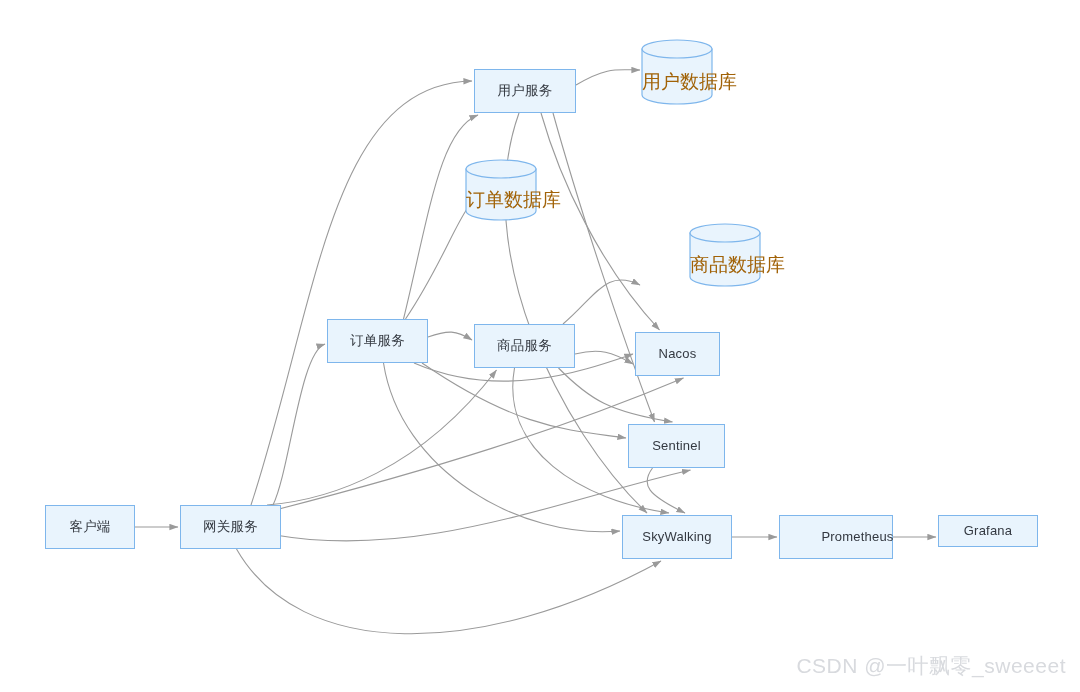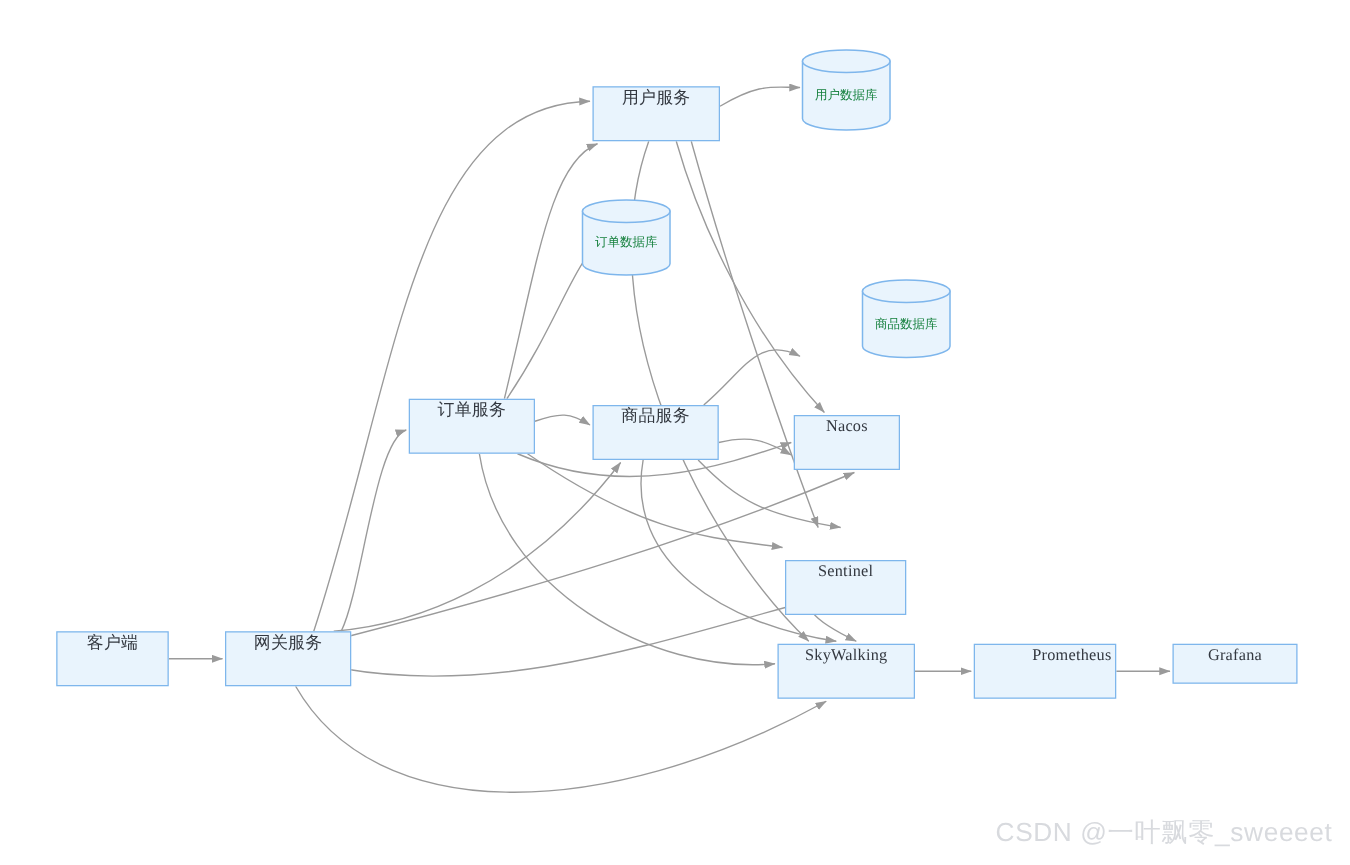--- a/index.html
+++ b/index.html
@@ -20,49 +20,49 @@
     left: 0;
     top: 0;
     width: 1080px;
     height: 692px;
     pointer-events: none;
   }
   .node {
     position: absolute;
     box-sizing: border-box;
     display: flex;
+    align-items: center;
     justify-content: center;
     background: #e9f4fd;
     border: 1.2px solid #7eb6ec;
     color: #333840;
     font-size: 13px;
     letter-spacing: 0.2px;
     z-index: 3;
-    font-family: Liberation Serif, serif;
   }
   .node.cjk { font-size: 13.5px; }
   .node-label {
     display: block;
     text-align: center;
     line-height: 1.2;
     white-space: nowrap;
   }
   .db {
     position: absolute;
     box-sizing: border-box;
     z-index: 3;
   }
   .db svg { display: block; overflow: visible; }
   .db-label {
     position: absolute;
     left: 0;
     width: 100%;
     text-align: center;
-    color: #15803d;
-    font-size: 10px;
+    color: #a16207;
+    font-size: 19px;
     white-space: nowrap;
     pointer-events: none;
   }
   #watermark {
     position: absolute;
     right: 14px;
     bottom: 12px;
     color: #d8dade;
     font-size: 21px;
     letter-spacing: 0.5px;
@@ -120,21 +120,21 @@
   </div>
   <div class="node cjk" id="node-order_svc" style="left: 327px; top: 319px; width: 101px; height: 44px;">
     <span class="node-label">订单服务</span>
   </div>
   <div class="node cjk" id="node-product_svc" style="left: 474px; top: 324px; width: 101px; height: 44px;">
     <span class="node-label">商品服务</span>
   </div>
   <div class="node" id="node-nacos" style="left: 635px; top: 332px; width: 85px; height: 44px;">
     <span class="node-label">Nacos</span>
   </div>
-  <div class="node" id="node-sentinel" style="left: 628px; top: 424px; width: 97px; height: 44px; margin-top: 24px;">
+  <div class="node" id="node-sentinel" style="left: 628px; top: 424px; width: 97px; height: 44px;">
     <span class="node-label">Sentinel</span>
   </div>
   <div class="node" id="node-skywalking" style="left: 622px; top: 515px; width: 110px; height: 44px;">
     <span class="node-label">SkyWalking</span>
   </div>
   <div class="node" id="node-prometheus" style="left: 779px; top: 515px; width: 114px; height: 44px; padding-left: 43px;">
     <span class="node-label">Prometheus</span>
   </div>
   <div class="node" id="node-grafana" style="left: 938px; top: 515px; width: 100px; height: 32px;">
     <span class="node-label">Grafana</span>

